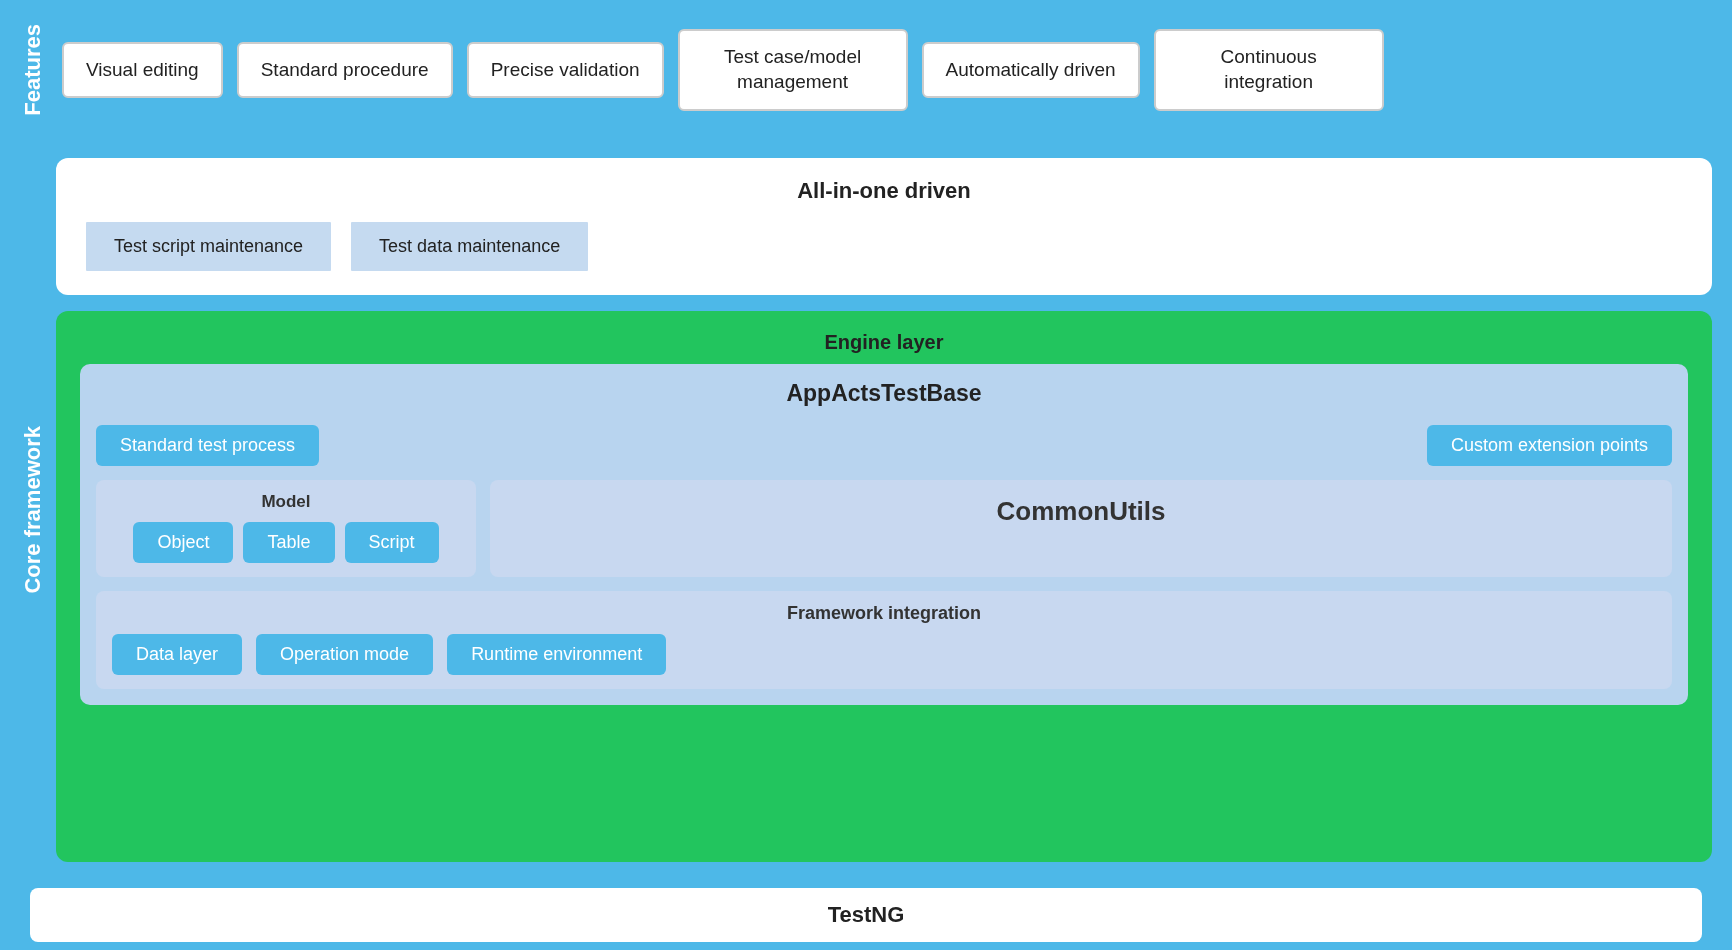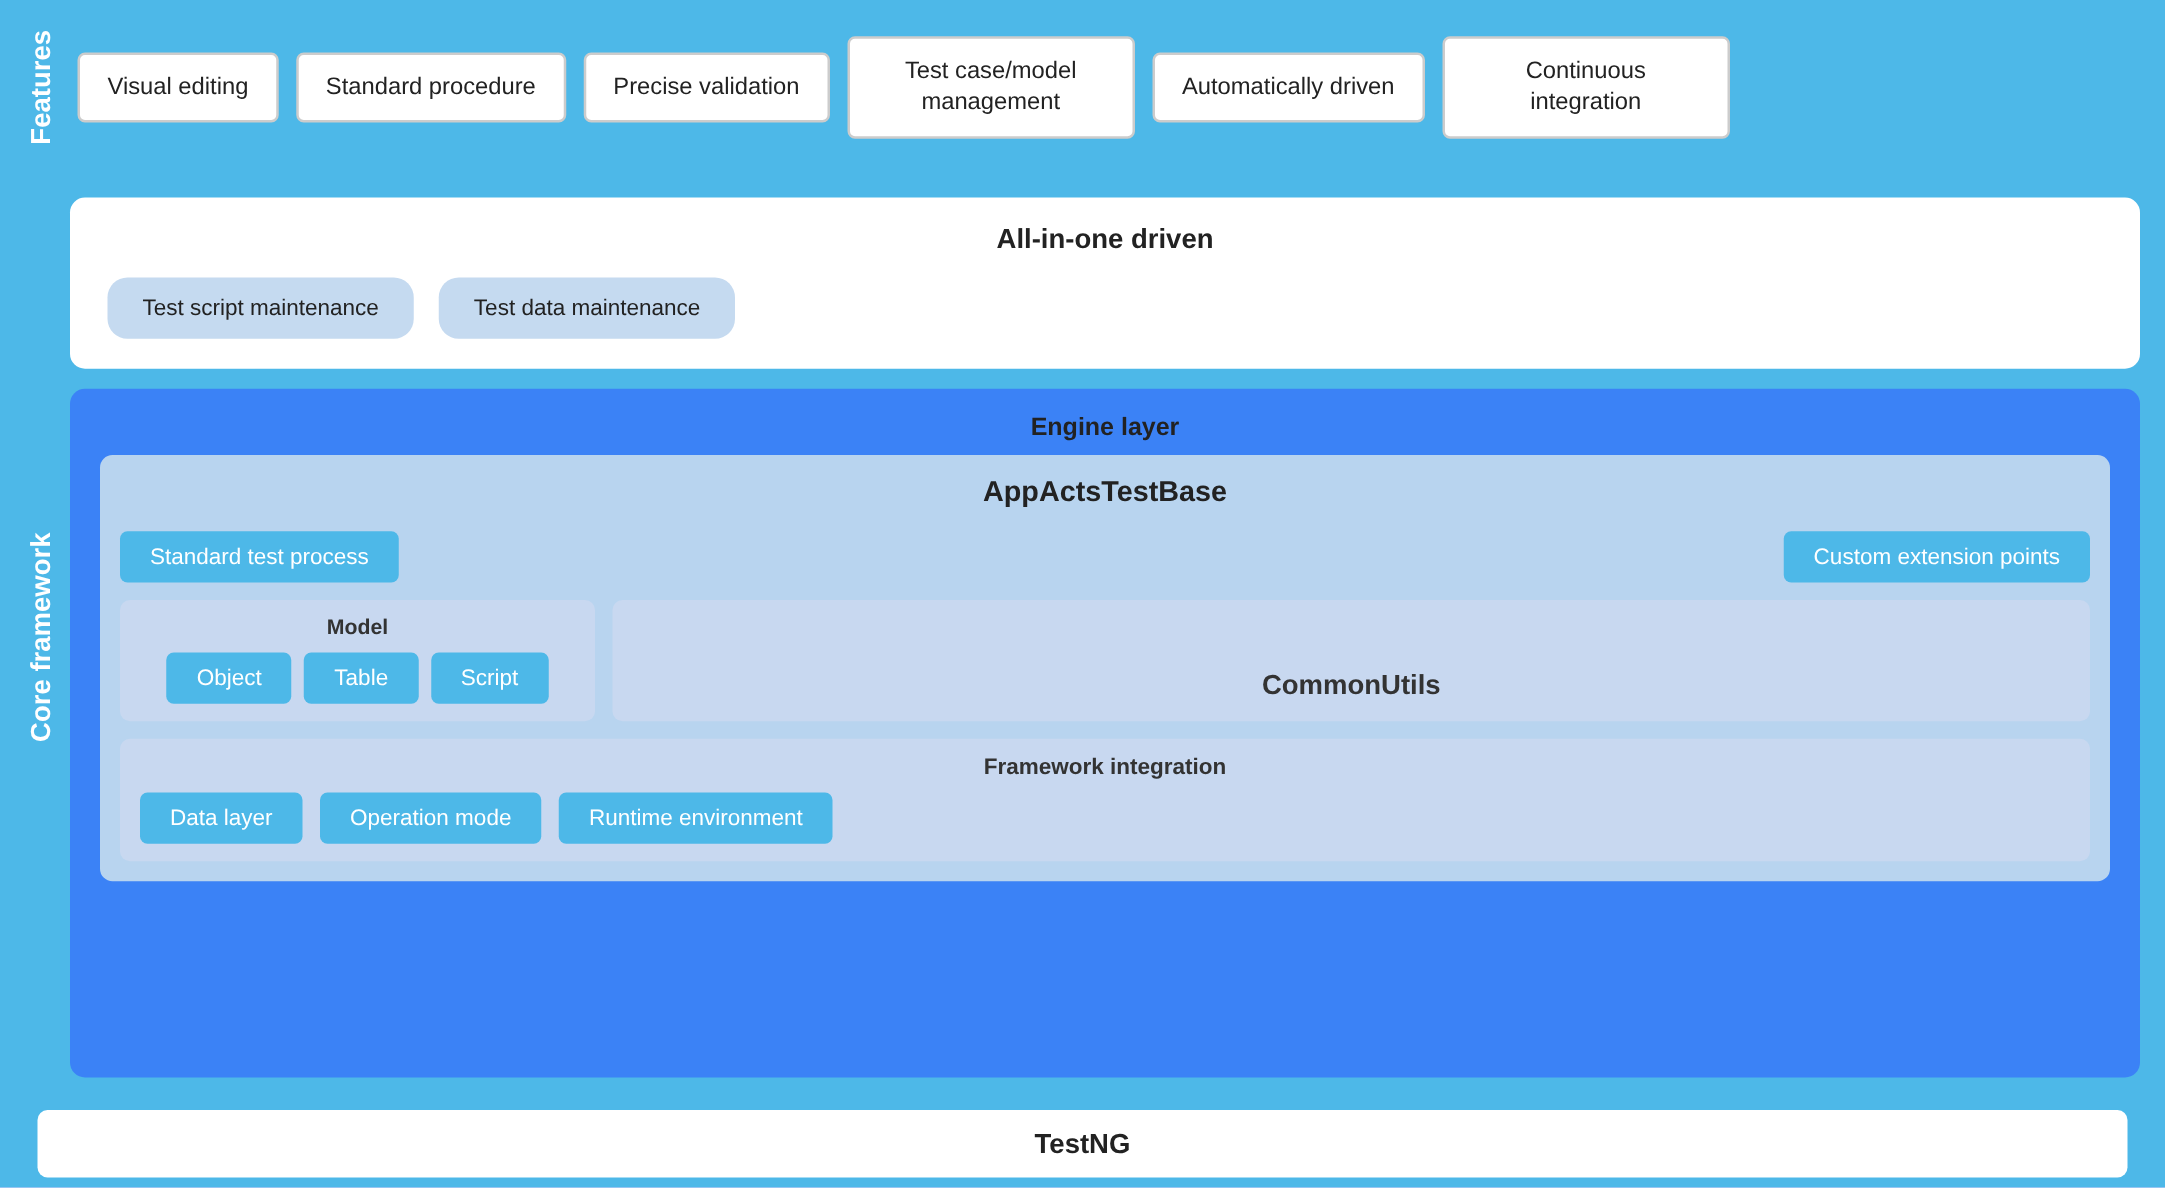--- a/index.html
+++ b/index.html
@@ -102,31 +102,31 @@
       color: #222;
       margin-bottom: 18px;
     }
     .editor-cards {
       display: flex;
       gap: 20px;
       justify-content: flex-start;
     }
     .editor-card {
       background: #c5daf0;
-      border-radius: 16px;
+      border-radius: 1px;
       padding: 14px 28px;
       font-size: 18px;
       color: #222;
       min-width: 220px;
       text-align: center;
     }
 
     
     .engine-panel {
-      background: #3b82f6;
+      background: #22c55e;
       border-radius: 12px;
       padding: 20px 24px 24px 24px;
       flex: 1;
     }
     .engine-title {
       font-size: 20px;
       font-weight: bold;
       text-align: center;
       color: #222;
       margin-bottom: 10px;
@@ -186,23 +186,23 @@
     .model-btns {
       display: flex;
       gap: 10px;
       justify-content: center;
     }
     .common-utils-box {
       background: #c8d8f0;
       border-radius: 8px;
       flex: 1;
       display: flex;
-      align-items: flex-end;
-      justify-content: center;
-      font-size: 22px;
+      align-items: flex-start;
+      justify-content: center;
+      font-size: 26px;
       font-weight: bold;
       color: #333;
       padding: 16px;
       min-height: 80px;
     }
 
     
     .framework-box {
       background: #c8d8f0;
       border-radius: 8px;

